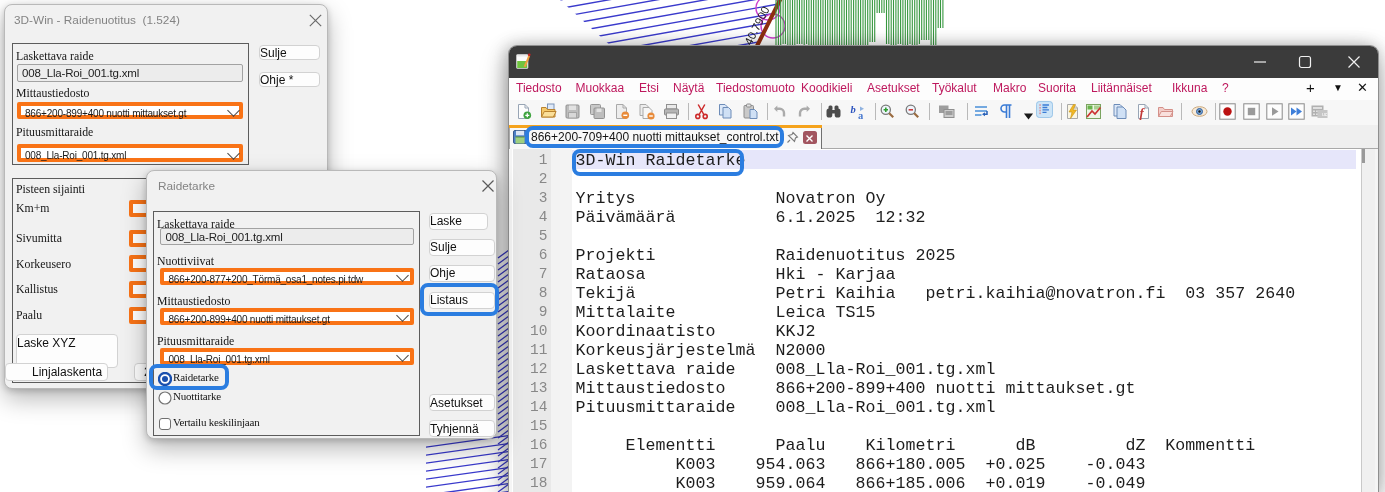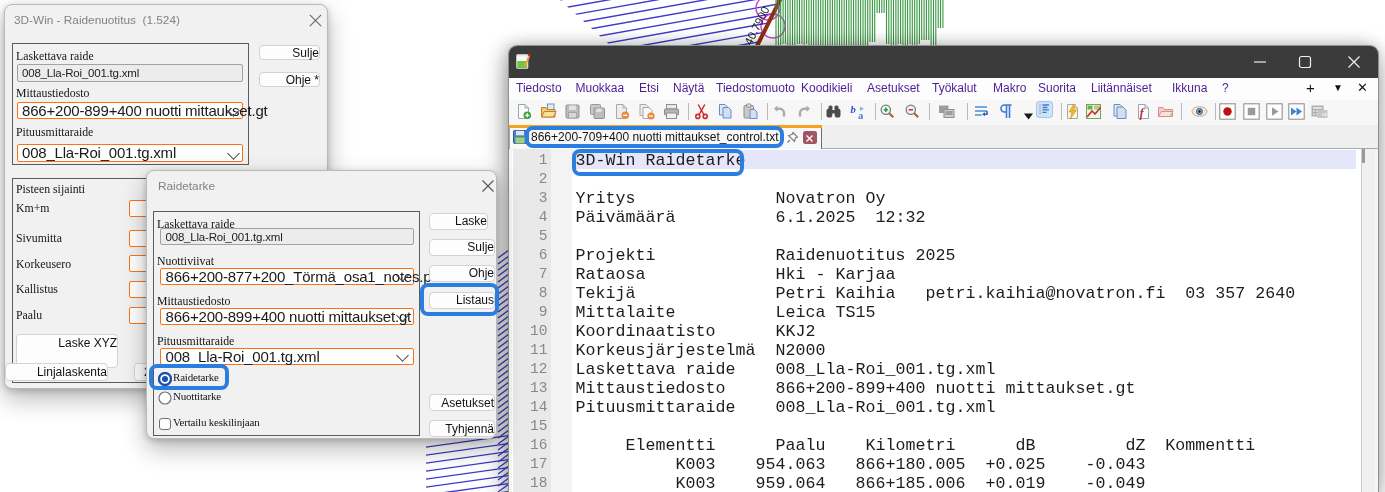--- a/index.html
+++ b/index.html
@@ -8,39 +8,39 @@
 .abs { position:absolute; }
 #stage { position:relative; width:1385px; height:492px; background:#fff; }
 
 
 .dlg { position:absolute; background:#f1f1f1; border:1px solid #b9b9b9;
   border-radius:8px; box-shadow:0 10px 24px rgba(0,0,0,0.28), 0 2px 6px rgba(0,0,0,0.18); }
 .dlgtitle { position:absolute; color:#838383; font-size:11.8px; }
 .grp { position:absolute; border:1px solid #5c5c5c; background:transparent; }
 .lbl { position:absolute; color:#151515; font-size:11.8px; white-space:nowrap;font-family:Liberation Serif, serif; }
 .btn { position:absolute; background:#fdfdfd; border:1px solid #d2d2d2; border-radius:4px;
-  color:#111; font-size:12px; text-align:right; }
+  color:#111; font-size:12px; text-align:left; }
 .fld { position:absolute; background:#ececec; border:1px solid #a2a2a2; border-radius:2px;
   color:#222; font-size:11.5px; letter-spacing:-0.2px; line-height:16px; white-space:nowrap; }
-.cmb { position:absolute; background:#fff; border:1px solid #f97316; border-radius:2px;
-  color:#1a1a1a; font-size:15px; letter-spacing:-0.2px; line-height:16px; white-space:nowrap; }
+.cmb { position:absolute; background:#fff; border:4px solid #f97316; border-radius:2px;
+  color:#1a1a1a; font-size:10px; letter-spacing:-0.2px; line-height:16px; white-space:nowrap; }
 .chev { position:absolute; width:9px; height:9px; border-left:1.6px solid #444;
   border-bottom:1.6px solid #444; transform:rotate(-45deg); }
 
 
 .ann { position:absolute; border:4px solid #2b7de0; border-radius:8px; background:transparent; }
 
 
 #npp { position:absolute; left:509px; top:46px; width:869px; height:446px;
   border-radius:8px 8px 0 0; background:#f5f5f5;
   box-shadow:0 0 0 1px #8f8f8f, 0 12px 30px rgba(0,0,0,0.3), -6px 0 18px rgba(0,0,0,0.12), 0 0 16px rgba(0,0,0,0.18); }
 #titlebar { position:absolute; left:0; top:0; width:100%; height:32px; background:#3b3b3b;
   border-radius:8px 8px 0 0; }
 #menubar { position:absolute; left:0; top:32px; width:100%; height:22px; background:#fdfdfd; }
-.mi { position:absolute; top:3px; color:#4c1d95; font-size:12px; white-space:nowrap; }
+.mi { position:absolute; top:3px; color:#be185d; font-size:12px; white-space:nowrap; }
 #toolbar { position:absolute; left:0; top:54px; width:100%; height:24.5px; background:#f7f7f7; }
 .tsep { position:absolute; width:1px; height:17px; top:3px; background:#b9b9b9; }
 .ticon { position:absolute; top:3px; width:17px; height:17px; }
 #tabbar { position:absolute; left:0; top:78.5px; width:100%; height:24px; background:#efefef; }
 #edbody { position:absolute; left:3px; top:102.5px; right:3px; bottom:0; background:#fff; }
 
 pre.code { position:absolute; font-family:"Liberation Mono", monospace; font-size:16.6px;
   line-height:19px; color:#1d1d1d; letter-spacing:0.04px; }
 .lnum { position:absolute; font-family:"Liberation Mono", monospace; font-size:14.5px;
   line-height:19px; color:#888888; text-align:right; }

